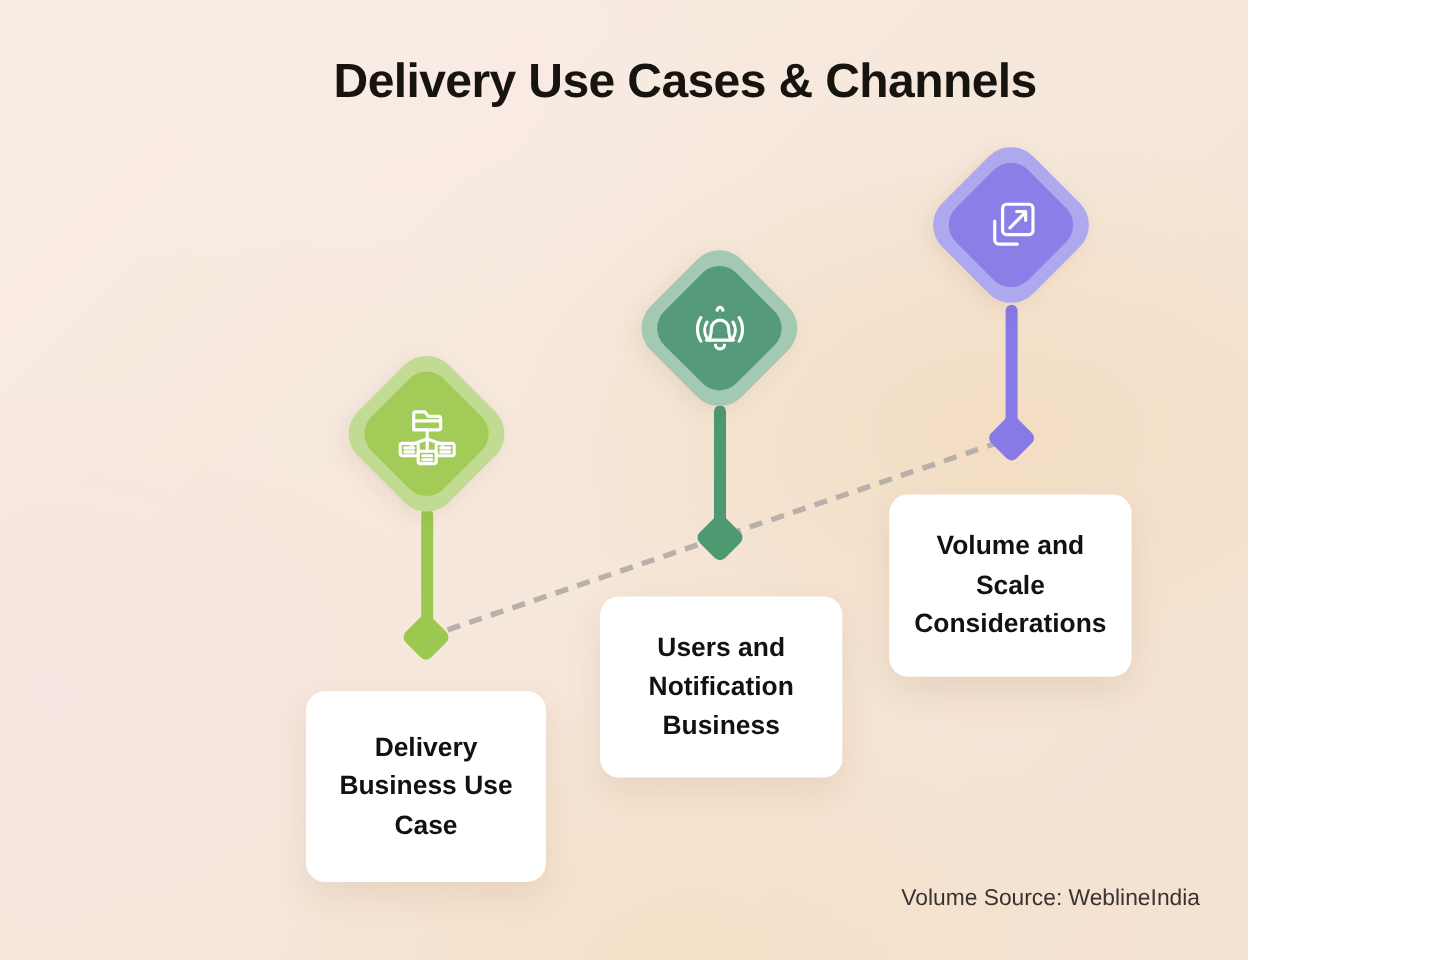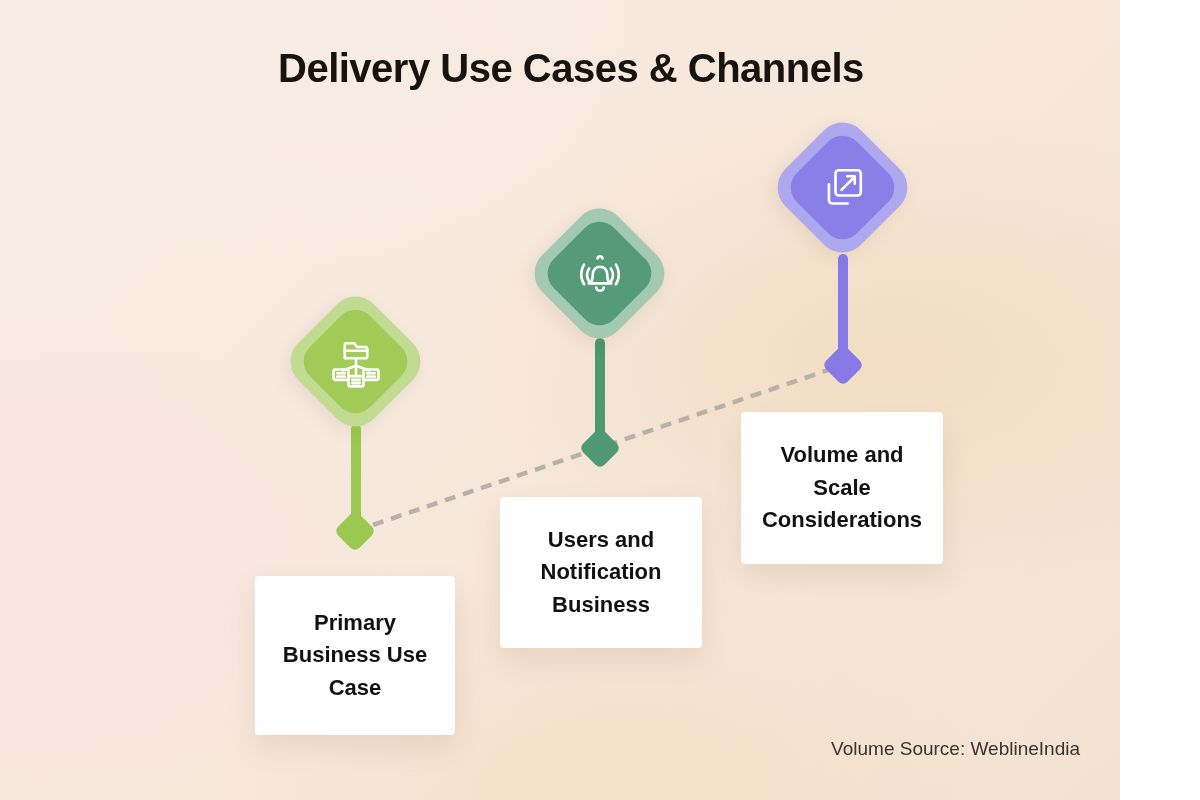--- a/index.html
+++ b/index.html
@@ -1,18 +1,18 @@
 <!DOCTYPE html>
 <html><head>
 <meta charset="utf-8">
 <style>
   html,body{margin:0;padding:0;}
   body{width:1200px;height:800px;overflow:hidden;font-family:"Liberation Sans","DejaVu Sans",sans-serif;}
   .canvas{
-    position:relative;width:1120px;height:800px;
+    position:relative;width:1040px;height:800px;
     background:
       radial-gradient(55% 45% at 80% 45%, rgba(243,221,194,0.95), rgba(243,221,194,0) 70%),
       radial-gradient(50% 40% at 55% 100%, rgba(245,224,199,0.9), rgba(245,224,199,0) 72%),
       radial-gradient(45% 45% at 4% 72%, rgba(248,227,224,0.9), rgba(248,227,224,0) 70%),
       radial-gradient(40% 35% at 30% 8%, rgba(249,236,229,0.9), rgba(249,236,229,0) 75%),
       linear-gradient(135deg,#f9ece3 0%,#f6e8dc 45%,#f4e2d1 100%);
   }
   .page-title{
     position:absolute;left:278px;top:46px;margin:0;
     font-size:40px;font-weight:800;letter-spacing:-0.5px;color:#17140f;
@@ -32,21 +32,21 @@
   }
   .milestone .diamond-inner{
     position:absolute;inset:11px;border-radius:20px;background:var(--inner);
   }
   .milestone .icon-wrap{
     position:absolute;inset:0;display:flex;align-items:center;justify-content:center;
     transform:rotate(-45deg);
   }
   .milestone .icon-wrap svg{width:60px;height:60px;}
   .milestone .card{
-    position:absolute;background:#ffffff;border-radius:4px;z-index:5;
+    position:absolute;background:#ffffff;border-radius:16px;z-index:5;
     display:flex;align-items:center;justify-content:center;text-align:center;
     padding:0 20px;box-sizing:border-box;
     box-shadow:0 12px 28px rgba(140,100,70,0.13);
   }
   .milestone .card span{
     font-size:22px;font-weight:700;line-height:1.48;color:#121212;
   }
   
   .m1 .diamond{left:302px;top:308px;}
   .m1 .stem{left:351px;top:424px;height:108px;}
@@ -90,21 +90,21 @@
             <path class="ic" d="M32 28 v8 M32 36 l-14 5 M32 36 l14 5 M32 36 v11"></path>
             <rect class="ic" x="8" y="40" width="16" height="11" rx="2"></rect>
             <rect class="ic" x="24" y="47" width="16" height="11" rx="2"></rect>
             <rect class="ic" x="40" y="40" width="16" height="11" rx="2"></rect>
             <path class="ic" stroke-width="2" d="M12 44 h8 M12 47.5 h8 M28 51 h8 M28 54.5 h8 M44 44 h8 M44 47.5 h8"></path>
           </svg>
         </div>
       </div>
     </div>
     <div class="card">
-      <span>Primary Business Use Case</span>
+      <span>Delivery Business Use Case</span>
     </div>
   </div>
 
   <div class="milestone m2" style="--outer: #a4c9b3; --inner: #559a79; --stem: #4e9872;">
     <div class="stem"></div>
     <div class="node"></div>
     <div class="diamond">
       <div class="diamond-inner">
         <div class="icon-wrap">
           <svg viewBox="0 0 64 64">

